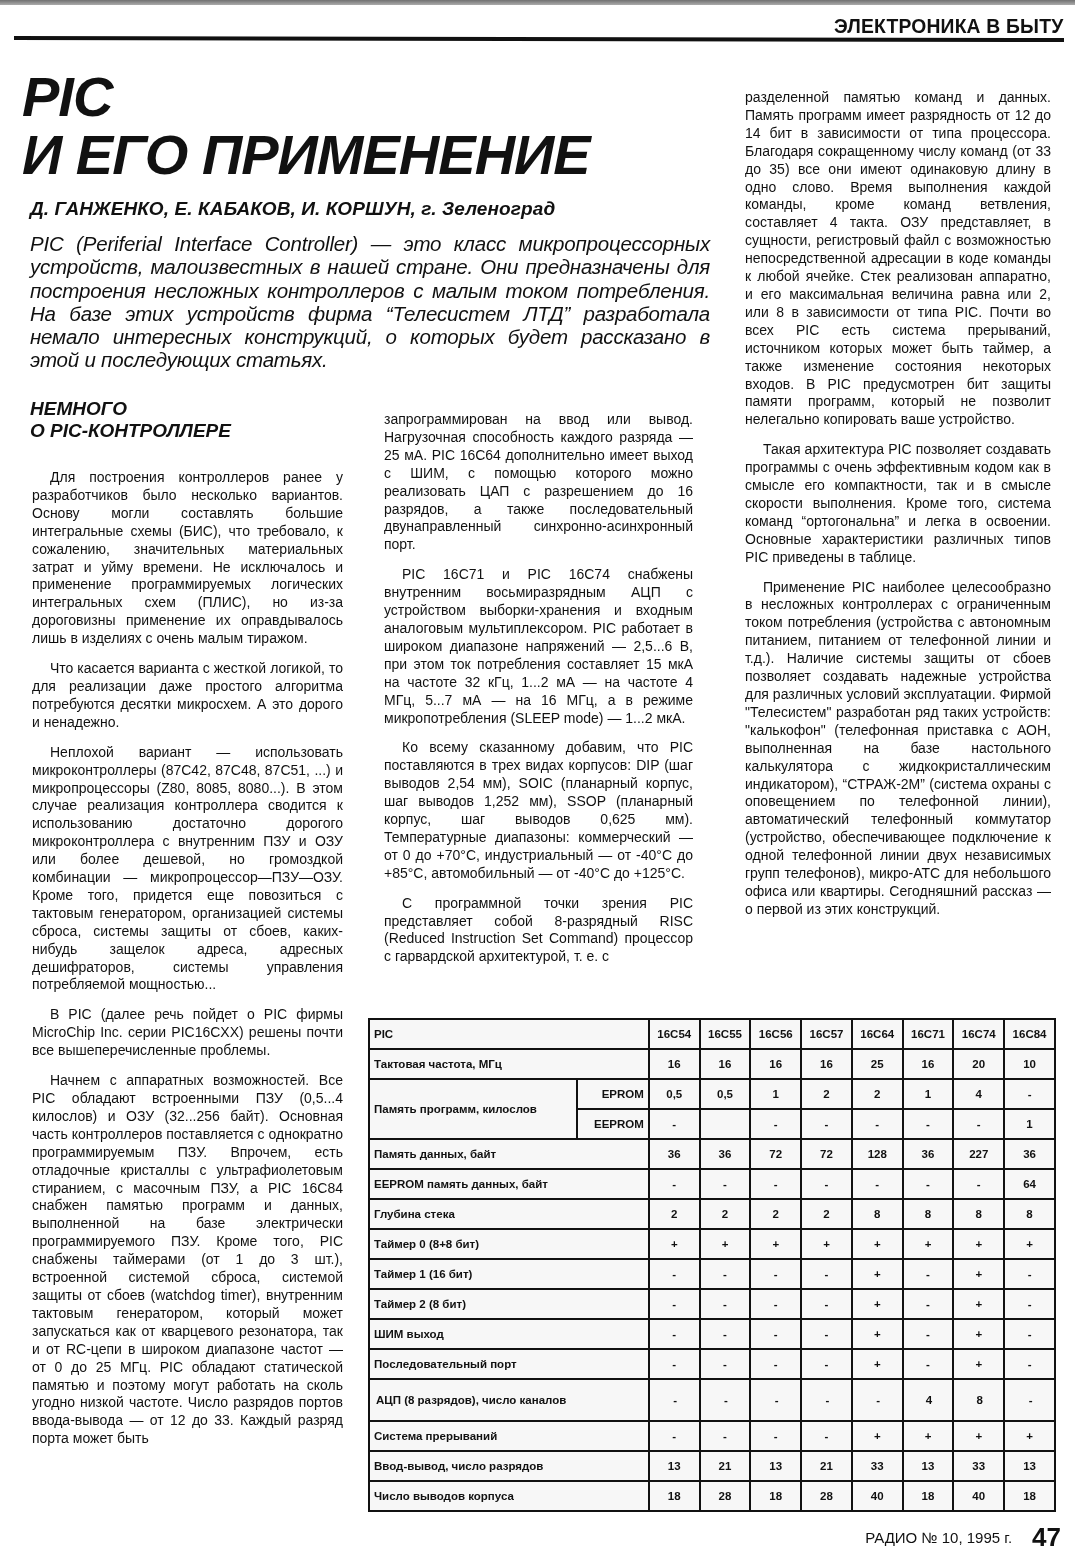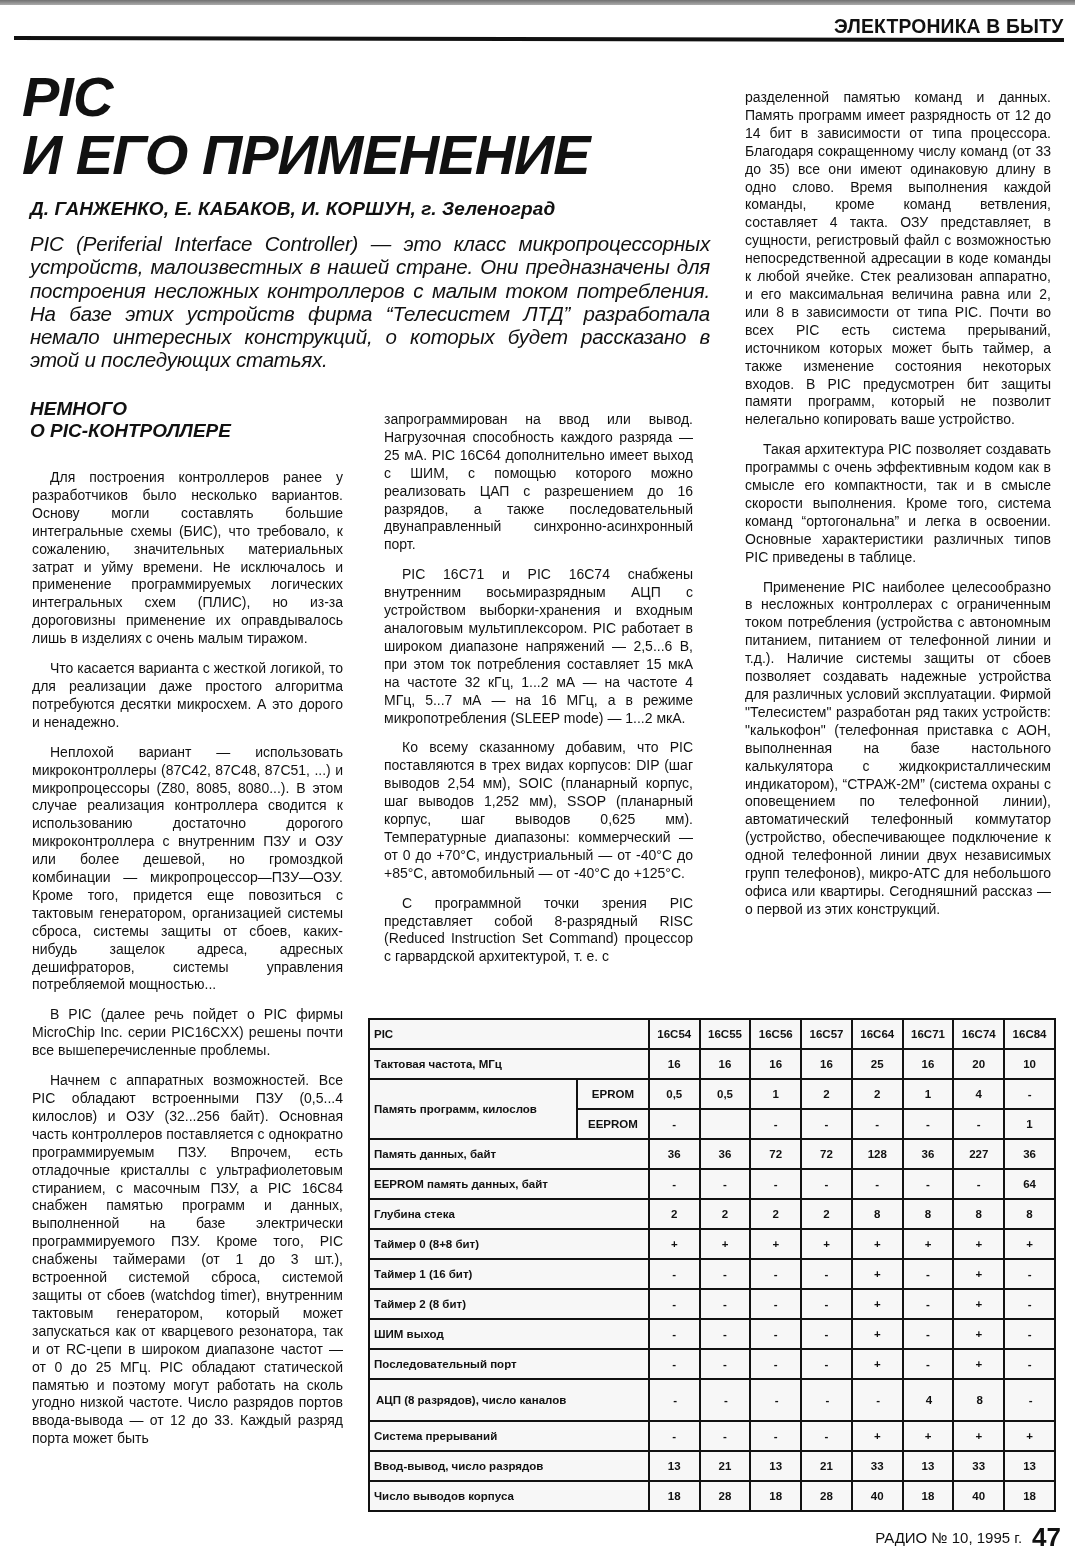--- a/index.html
+++ b/index.html
@@ -14,24 +14,24 @@
   .col p { margin:12px; text-indent:18px; }
   .col p.noindent { text-indent:0; }
   .col1 { left:20px; top:457px; width:335px; }
   .col2 { left:372px; top:399px; width:333px; }
   .col3 { left:733px; top:77px; width:330px; }
   .subhead { position:absolute; left:30px; top:398px; font-weight:bold; font-style:italic; font-size:19px; line-height:22px; }
   .tbl-wrap { position:absolute; left:368px; top:1018px; width:688px; }
   table { border-collapse:collapse; width:100%; font-size:11.5px; font-weight:bold; }
   td { border:2px solid #111; padding:3px 4px; height:22px; text-align:center; background:#f7f7f7; }
   td.lbl { text-align:left; }
-  td.sub { text-align:center; font-size:11.5px; }
+  td.sub { text-align:right; font-size:11.5px; }
   tr.tall td { height:34px;padding-left:6px; }
   .footer { position:absolute; right:14px; top:1522px; font-size:15px; }
-  .footer .pg { font-weight:bold; font-size:26px; vertical-align:-3px; margin-left:10px; }
+  .footer .pg { font-weight:bold; font-size:26px; vertical-align:-3px; margin-left:20px; }
 </style>
 </head>
 <body>
 
 <div class="top-edge"></div>
 <div class="rubric">ЭЛЕКТРОНИКА В БЫТУ</div>
 <div class="rubric-rule"></div>
 
 <div class="title">
   <div>PIC</div>

